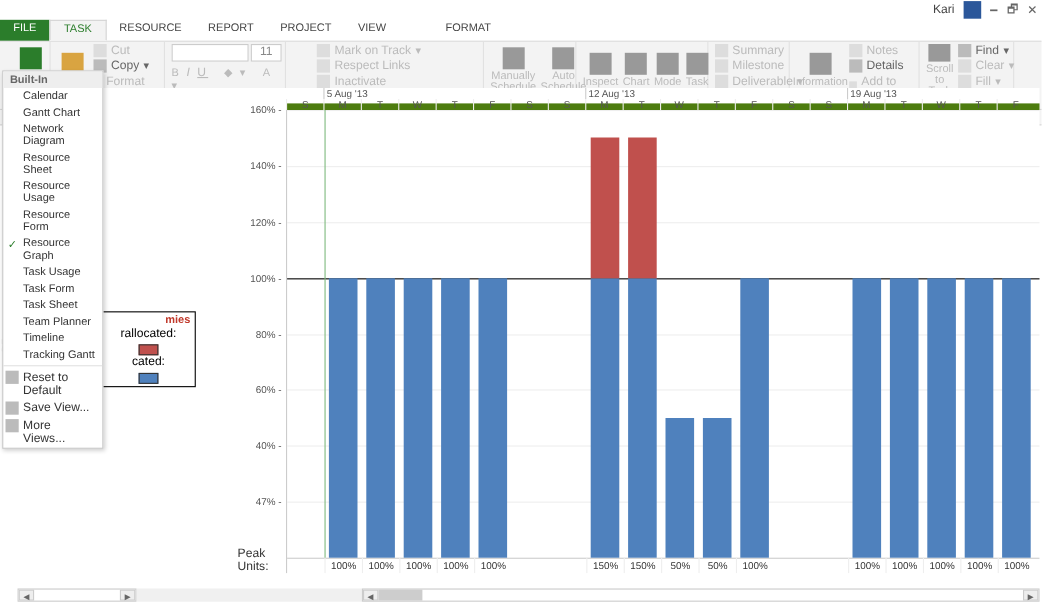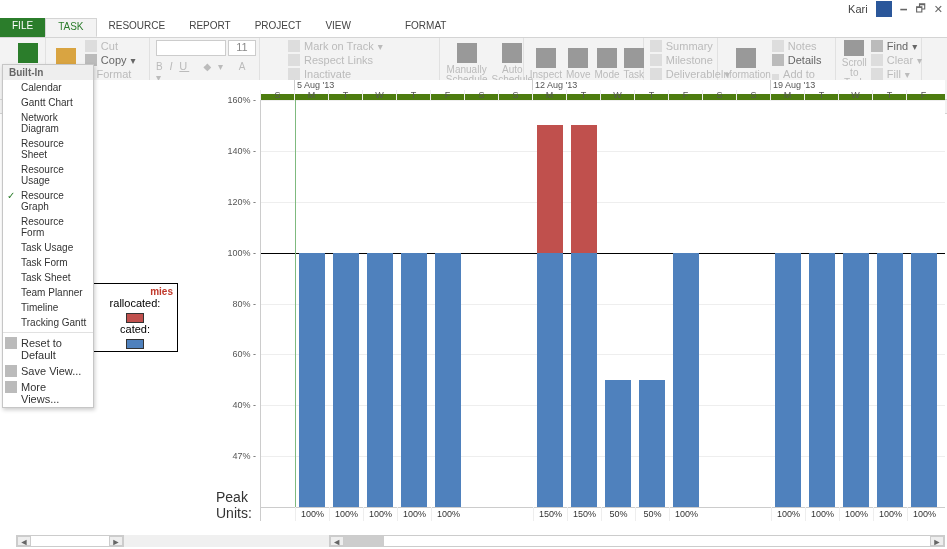--- a/index.html
+++ b/index.html
@@ -51,21 +51,21 @@
 .legend-sw.blue { background: #4f81bd; }
 
 .chart-area { position: absolute; left: 16px; top: 80px; right: 2px; bottom: 14px; background: #fff; }
 .timescale { position: absolute; left: 244px; right: 0; top: 0; height: 20px; border-bottom: 6px solid #4d7c0f; }
 .ts-date { position: absolute; top: 0; font-size: 9px; color: #555; border-left: 1px solid #ccc; padding-left: 2px; height: 10px; }
 .ts-day { position: absolute; top: 10px; width: 34px; text-align: center; font-size: 9px; color: #555; border-left: 1px solid #eee; height: 10px; }
 
 .plot { position: absolute; left: 244px; right: 0; top: 20px; bottom: 14px; border-left: 1px solid #ccc; }
 .yaxis { position: absolute; left: 200px; top: 20px; bottom: 14px; width: 44px; }
 .ytick { position: absolute; right: 4px; transform: translateY(-50%); font-size: 9px; color: #555; }
-.peak-label { position: absolute; right: 4px; bottom: 0; font-size: 14px; color: #333; }
+.peak-label { position: absolute; right: 4px; bottom: 0; font-size: 11px; color: #333; }
 
 .gridline { position: absolute; left: 0; right: 0; height: 1px; background: #eee; }
 .gridline.hundred { background: #000; }
 .today-line { position: absolute; top: 0; bottom: 14px; width: 1px; background: #7fba7f; }
 
 .bar { position: absolute; width: 26px; background: #4f81bd; bottom: 14px; }
 .bar.red { background: #c0504d; }
 
 .peakrow { position: absolute; left: 0; right: 0; bottom: 0; height: 14px; border-top: 1px solid #ccc; }
 .peakcell { position: absolute; width: 34px; text-align: center; font-size: 9px; color: #333; border-left: 1px solid #eee; bottom: 0; line-height: 14px; }
@@ -179,21 +179,21 @@
     </div>
   </div>
   <div class="group" style="width:120px">
     <div class="group-body">
       <div class="bigbtn disabled">
           <div class="ico"></div>
           <div class="lbl">Inspect</div>
         </div>
       <div class="bigbtn disabled">
           <div class="ico"></div>
-          <div class="lbl">Move</div>
+          <div class="lbl">Chart</div>
         </div>
       <div class="bigbtn disabled">
           <div class="ico"></div>
           <div class="lbl">Mode</div>
         </div>
       <div class="bigbtn disabled">
           <div class="ico"></div>
           <div class="lbl">Task</div>
         </div>
     </div>
@@ -264,22 +264,22 @@
 </div>
 
 <div class="view-menu">
   <div class="vm-header">Built-In</div>
   <div id="vm-items">
       <div class="vm-item">Calendar</div>
       <div class="vm-item">Gantt Chart</div>
       <div class="vm-item">Network Diagram</div>
       <div class="vm-item">Resource Sheet</div>
       <div class="vm-item">Resource Usage</div>
+      <div class="vm-item">Resource Form</div>
       <div class="vm-item checked">Resource Graph</div>
-      <div class="vm-item">Resource Form</div>
       <div class="vm-item">Task Usage</div>
       <div class="vm-item">Task Form</div>
       <div class="vm-item">Task Sheet</div>
       <div class="vm-item">Team Planner</div>
       <div class="vm-item">Timeline</div>
       <div class="vm-item">Tracking Gantt</div>
     </div>
   <div class="vm-sep"></div>
   <div class="vm-item"><span class="mico"></span><span>Reset to Default</span></div>
   <div class="vm-item"><span class="mico"></span><span>Save View...</span></div>

